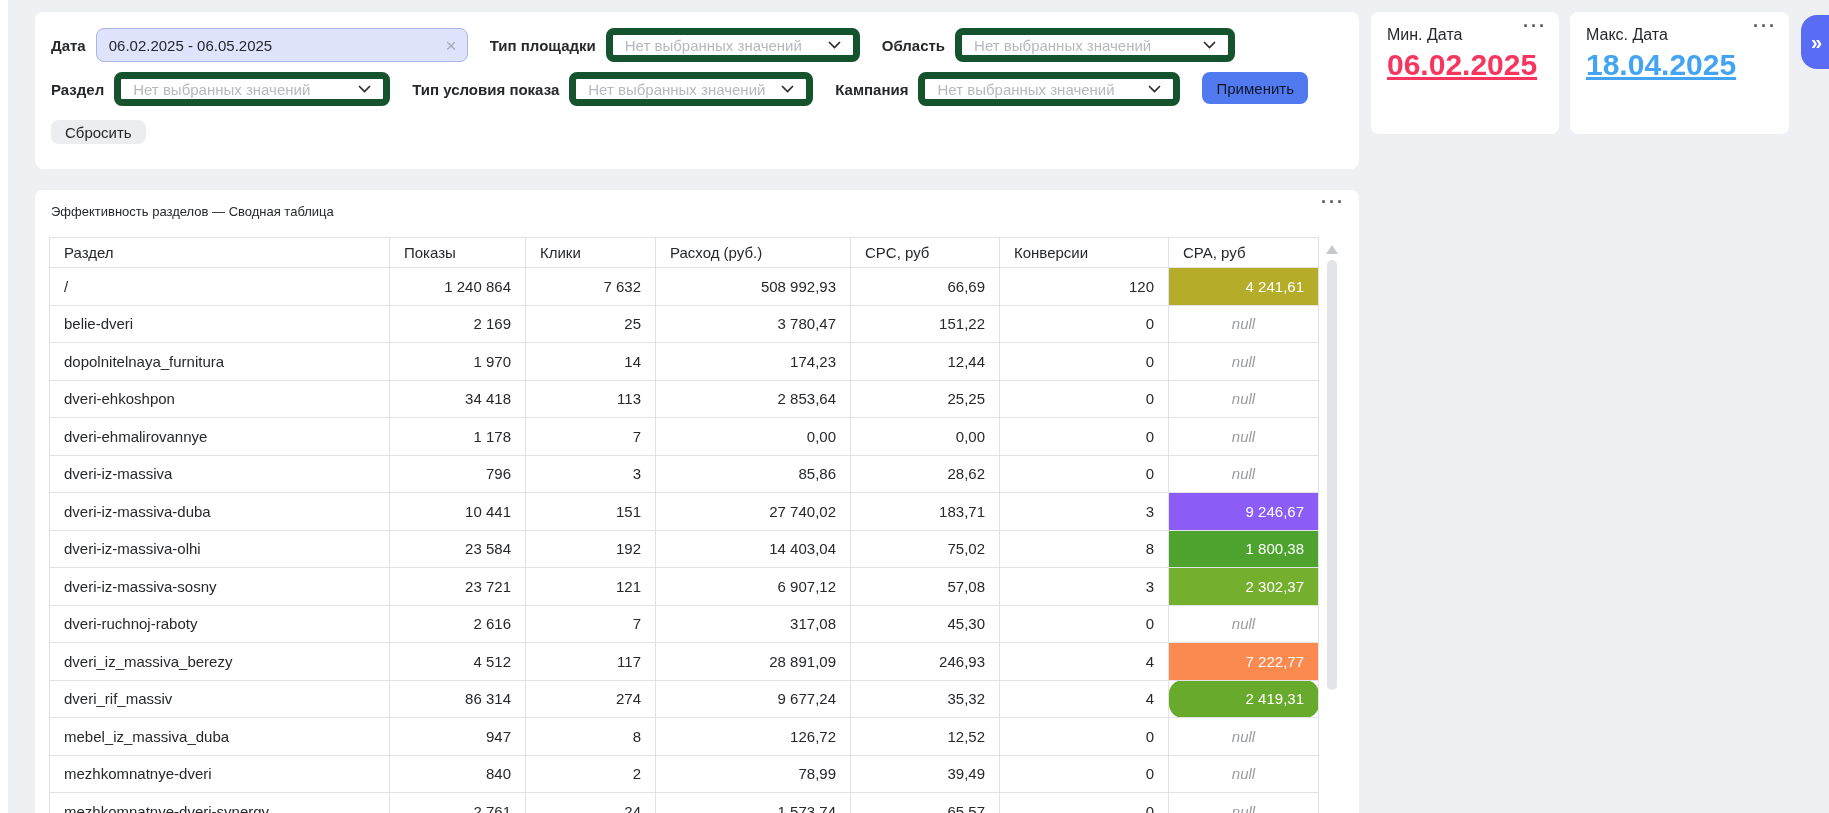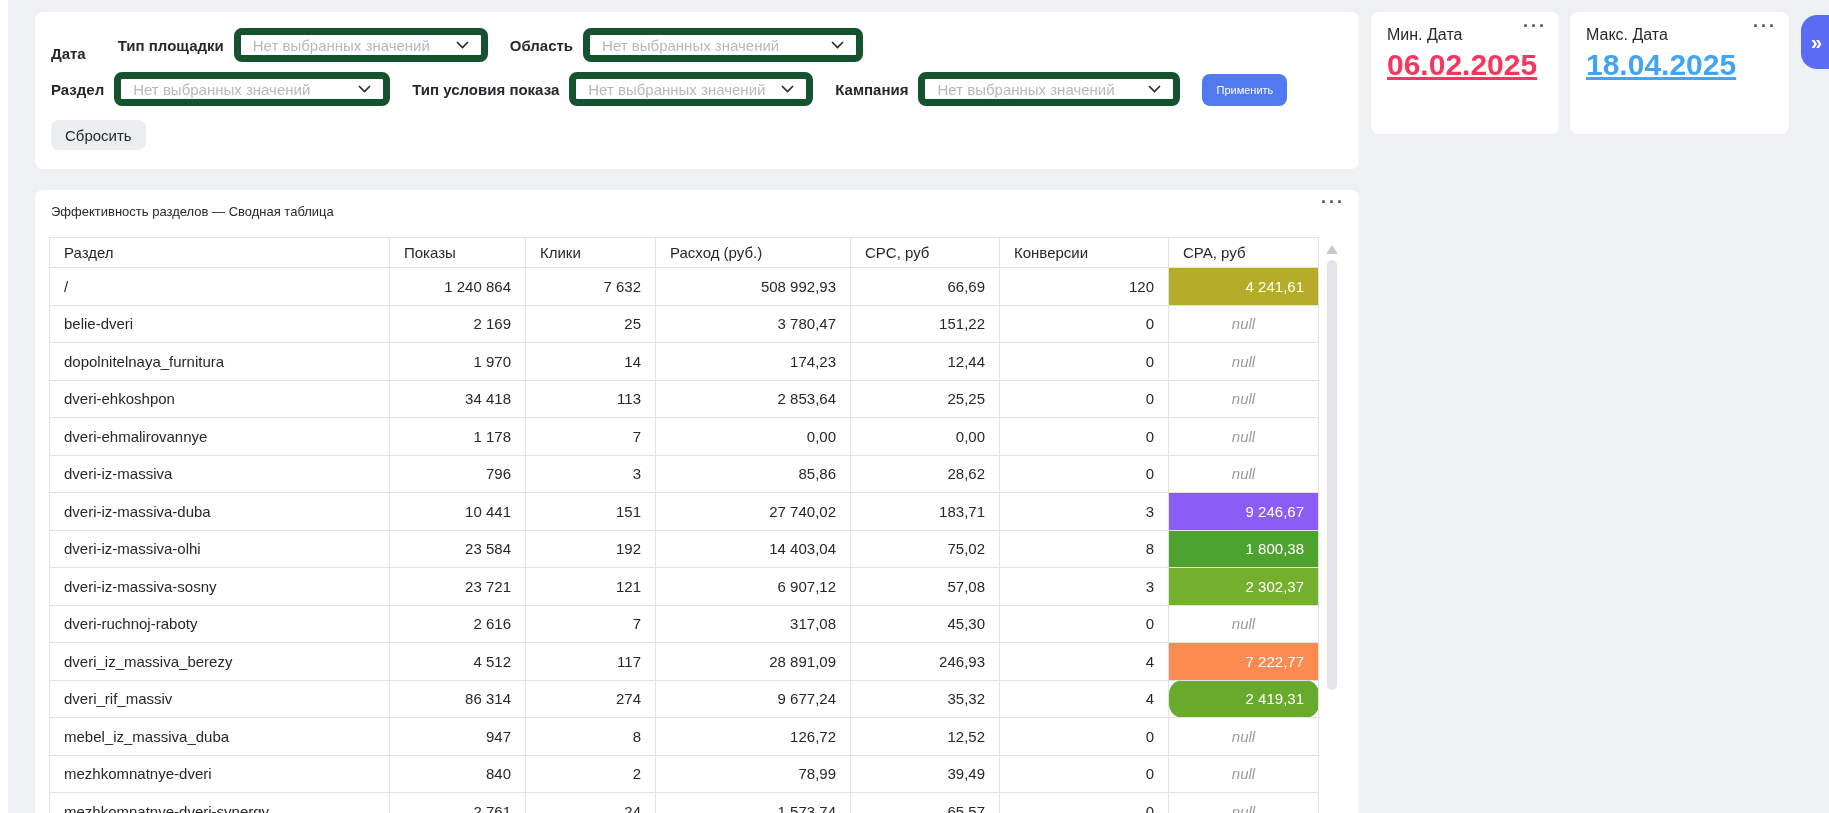--- a/index.html
+++ b/index.html
@@ -10,45 +10,45 @@
     font-family:"Liberation Sans", sans-serif;
     color:#26282b;
   }
   .card { position:absolute; background:#fff; border-radius:8px; }
 
   
   .left-strip { position:absolute; left:0; top:0; width:8px; height:813px; background:#fff; }
 
   
   .filter-card { left:35px; top:12px; width:1324px; height:157px; padding:16px 16px 0 16px; }
-  .f-row { display:flex; align-items:flex-end; margin-bottom:10px; }
+  .f-row { display:flex; align-items:flex-start; margin-bottom:10px; }
   .f-label { font-weight:bold; font-size:15px; white-space:nowrap; margin-right:10px; }
   .f-group { display:flex; align-items:center; margin-right:22px; }
   .date-input {
     display:flex; align-items:center; justify-content:space-between;
     width:372px; height:34px; padding:0 10px 0 12px;
     background:#dfe3fb; border:1px solid #a9b4e8; border-radius:8px;
     font-size:15px;
   }
   .clear-x { color:#a9abbd; font-size:19px; line-height:1; cursor:pointer; }
   .select {
     display:flex; align-items:center; justify-content:space-between;
     height:34px; padding:0 12px;
     background:#fff; border:7px solid #14532d; border-radius:8px;
     font-size:15px;
   }
   .placeholder { color:#b6b8bf; white-space:nowrap; overflow:hidden; }
   .chevron { margin-left:8px; flex:none; display:flex; }
   .btn-apply {
     height:32px; padding:0 14px; border:none; border-radius:8px;
-    background:#527af0; color:#ffffff; font-size:11px; cursor:pointer;
+    background:#527af0; color:#0f172a; font-size:15px; cursor:pointer;
     font-family:"Liberation Sans", sans-serif;
   }
   .btn-reset {
-    height:30px; padding:0 14px; border:none; border-radius:8px;
+    height:24px; padding:0 14px; border:none; border-radius:8px;
     background:#ecedf1; color:#26282b; font-size:15px; cursor:pointer;
     font-family:"Liberation Sans", sans-serif; margin-top:4px;
   }
 
   
   .ind-card { top:12px; height:122px; padding:14px 16px; }
   .ind-min { left:1371px; width:188px; }
   .ind-max { left:1570px; width:219px; }
   .ind-label { font-size:16px; }
   .ind-value { font-size:30px; font-weight:bold; margin-top:4px; letter-spacing:0;text-decoration:underline; }
@@ -89,20 +89,24 @@
 </style>
 </head>
 <body>
 
 <div class="left-strip"></div>
 
 <div class="card filter-card">
   <div class="f-row">
     <div class="f-group">
       <span class="f-label">Дата</span>
+      <div class="date-input">
+        <span>06.02.2025 - 06.05.2025</span>
+        <span class="clear-x">×</span>
+      </div>
     </div>
     <div class="f-group">
       <span class="f-label">Тип площадки</span>
       <div class="select" style="width:254px">
         <span class="placeholder">Нет выбранных значений</span>
         <span class="chevron">
             <svg width="13" height="8">
               <path d="M1 1l5.5 5.5L12 1" stroke="#26282b" stroke-width="1.6" fill="none"></path>
             </svg>
           </span>

